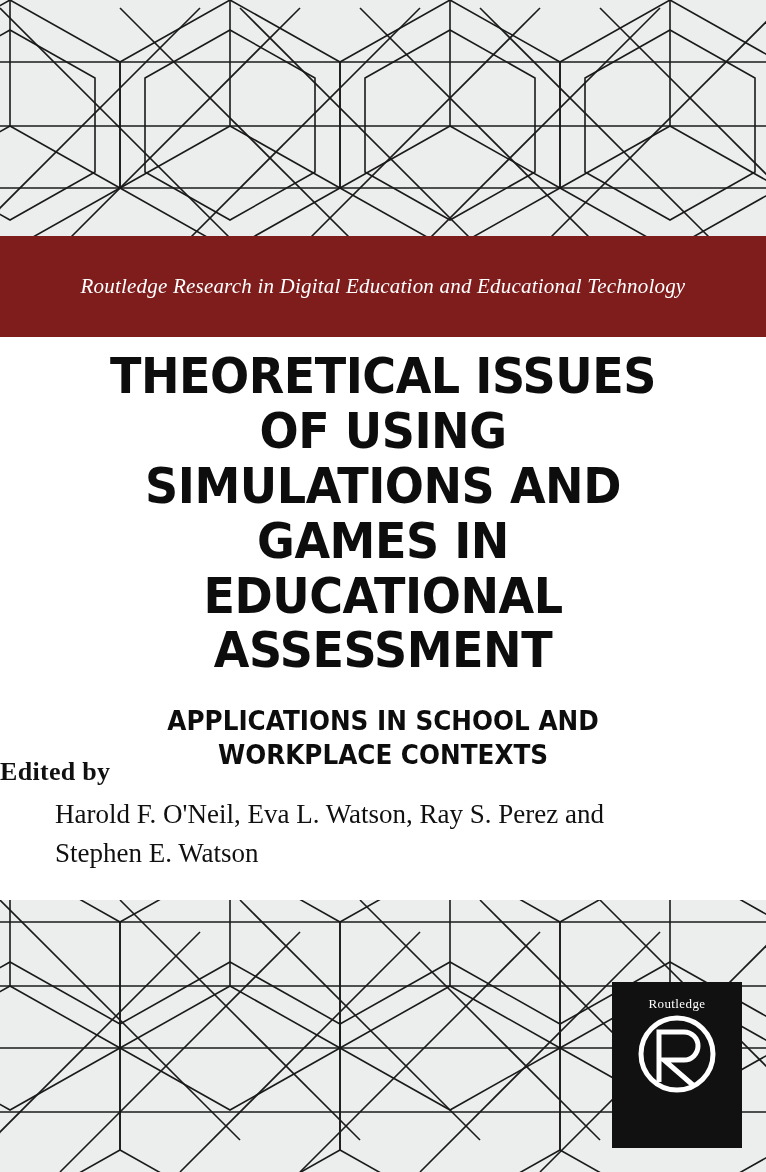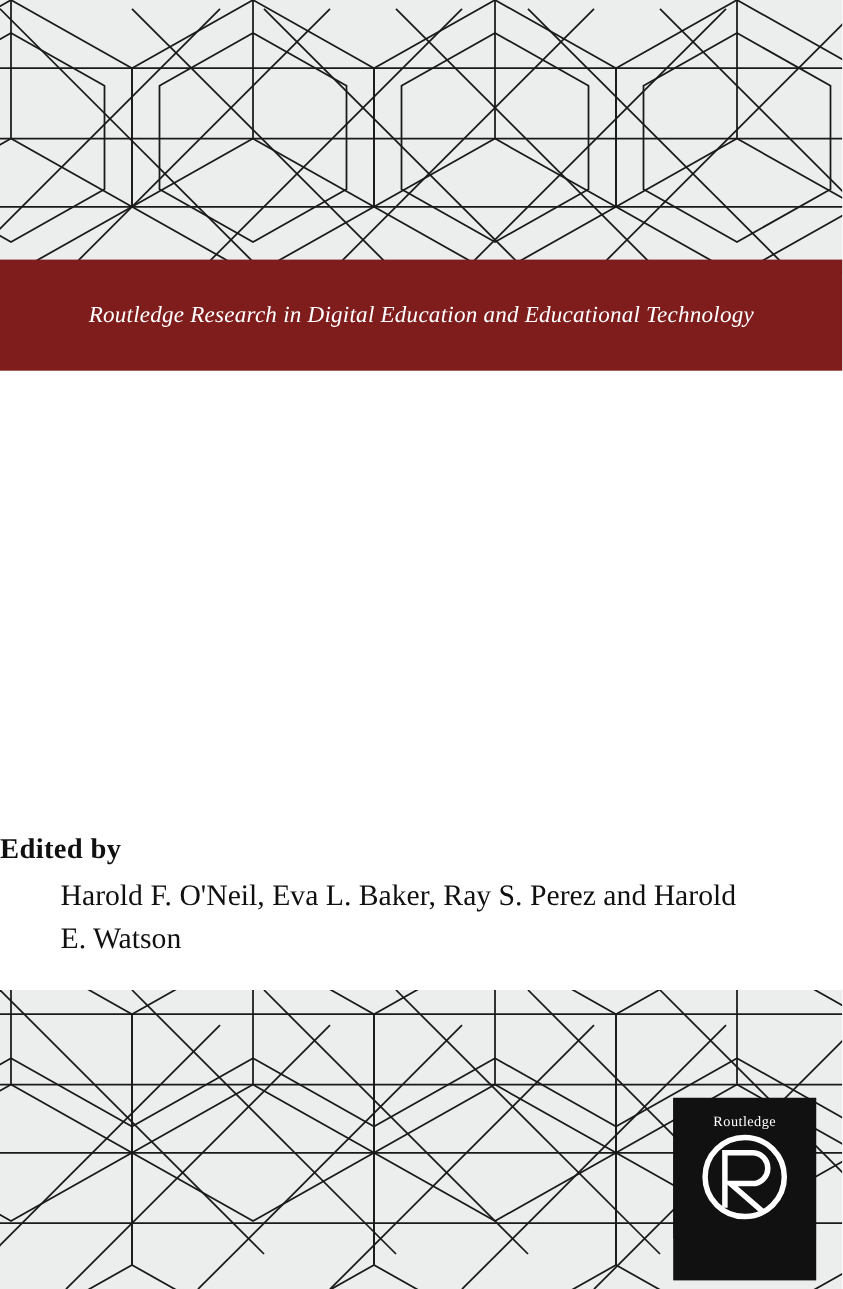--- a/index.html
+++ b/index.html
@@ -113,21 +113,21 @@
     margin-top: 8px;
     width: 640px;
     margin-left: auto;
     margin-right: auto;
   }
 
   
   .logo-box {
     position: absolute;
     right: 24px;
-    bottom: 8px;
+    bottom: 24px;
     width: 130px;
     height: 166px;
     background: #111111;
   }
   .logo-inner {
     position: absolute;
     left: 0; top: 0;
     width: 130px; height: 128px;
   }
   .logo-label {
@@ -183,24 +183,28 @@
         <path d="M0 126 L766 126"></path>
         <path d="M0 188 L766 188"></path>
       </g>
     </svg>
   </div>
 
   <div class="series-band">
     <div class="series-text">Routledge Research in Digital Education and Educational Technology</div>
   </div>
 
+  <div class="title-area">
+    <h1 class="book-title">Theoretical Issues of Using Simulations and Games in Educational Assessment</h1>
+    <h2 class="book-subtitle">Applications in School and Workplace Contexts</h2>
+  </div>
 
   <div class="editors-area">
     <div class="edited-by">Edited by</div>
-    <div class="editor-names">Harold F. O'Neil, Eva L. Baker, Ray S. Perez and Harold E. Watson</div>
+    <div class="editor-names">Harold F. O'Neil, Eva L. Watson, Ray S. Perez and Stephen E. Watson</div>
   </div>
 
   <div class="pattern-bottom">
     <svg width="766" height="272" viewBox="0 0 766 272" xmlns="http://www.w3.org/2000/svg">
       <rect x="0" y="0" width="766" height="272" fill="#eceded"></rect>
       <g stroke="#1a1a1a" stroke-width="1.6" fill="none">
         <path d="M10 -40 L120 22 L120 148 L10 210 L-100 148 L-100 22 Z"></path>
         <path d="M10 -40 L10 86 L120 148 M10 86 L-100 148"></path>
         <path d="M120 22 L230 -40 L340 22 L340 148 L230 210 L120 148 Z"></path>
         <path d="M230 -40 L230 86 L340 148 M230 86 L120 148"></path>

